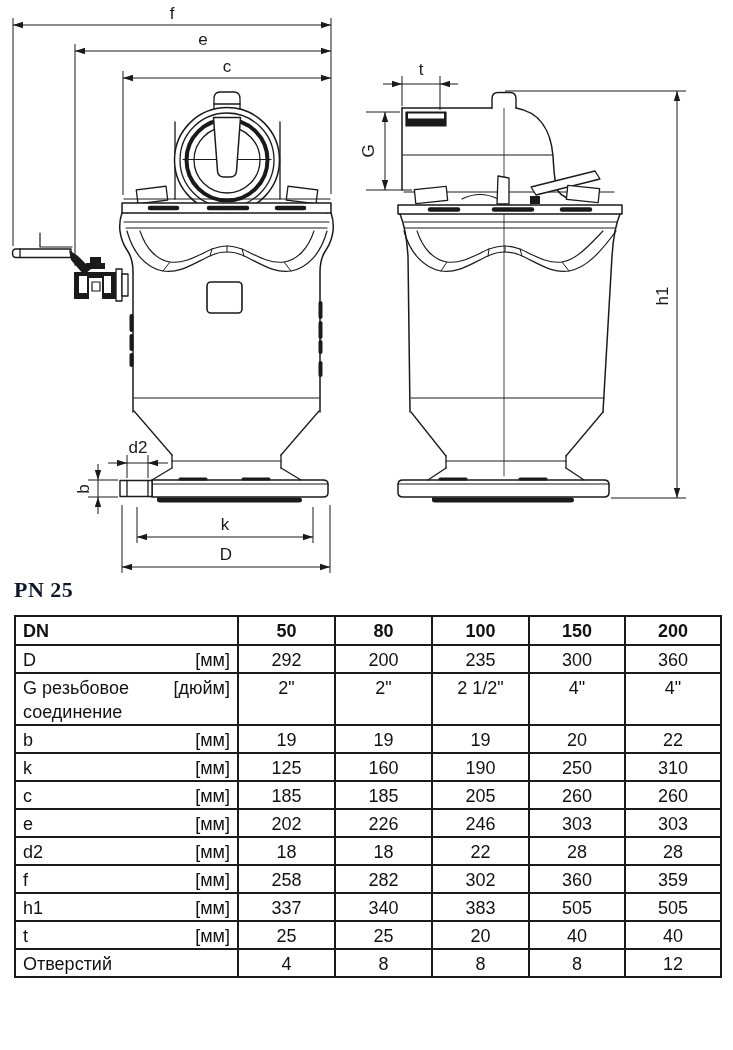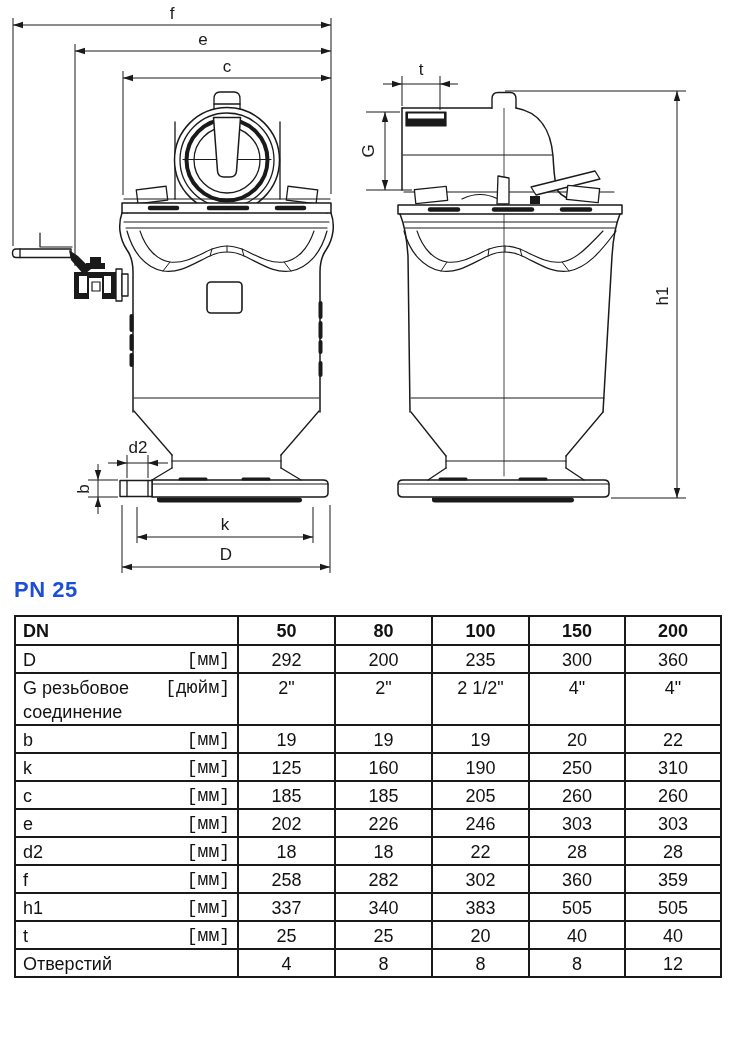--- a/index.html
+++ b/index.html
@@ -1,32 +1,32 @@
 <!DOCTYPE html>
 <html><head>
 <meta charset="utf-8">
 <style>
   html,body{margin:0;padding:0;background:#fff;}
   .sheet{position:relative;width:733px;height:1050px;background:#fff;overflow:hidden;
          font-family:"Liberation Sans",sans-serif;color:#111;}
   .drawing{position:absolute;left:0;top:0;width:733px;height:575px;}
   .pn-heading{position:absolute;left:14px;top:577px;font-size:22px;font-weight:bold;
-              letter-spacing:0.5px;color:#1d4ed8;}
+              letter-spacing:0.5px;color:#0f172a;font-family:Liberation Serif, serif;}
   table.spec{position:absolute;left:14px;top:615px;width:706px;border-collapse:collapse;
              table-layout:fixed;font-size:18px;color:#111;}
   table.spec td{border:2px solid #1a1a1a;vertical-align:top;padding:2px 0 0 0;line-height:24px;}
   table.spec{border:2px solid #737373;}
   td.c-lbl{padding-left:7px !important;padding-right:7px !important;}
   td.c-val{text-align:center;}
   thead td{font-weight:bold;}
   tr.hdr{height:29px;}
   tbody tr{height:28px;}
   .lblline{display:flex;justify-content:space-between;align-items:flex-start;}
   .lbl2:empty{display:none;}
-  .unit{white-space:nowrap;font-family:Liberation Mono, monospace;}
+  .unit{white-space:nowrap;}
   svg text{font-family:"Liberation Sans","DejaVu Sans",sans-serif;}
 </style>
 </head>
 <body>
 
 <div class="sheet">
 
   <svg class="drawing" viewBox="0 0 733 575" xmlns="http://www.w3.org/2000/svg">
 
     <g stroke="#1a1a1a" fill="none" stroke-width="1.3" stroke-linejoin="round" stroke-linecap="round">

